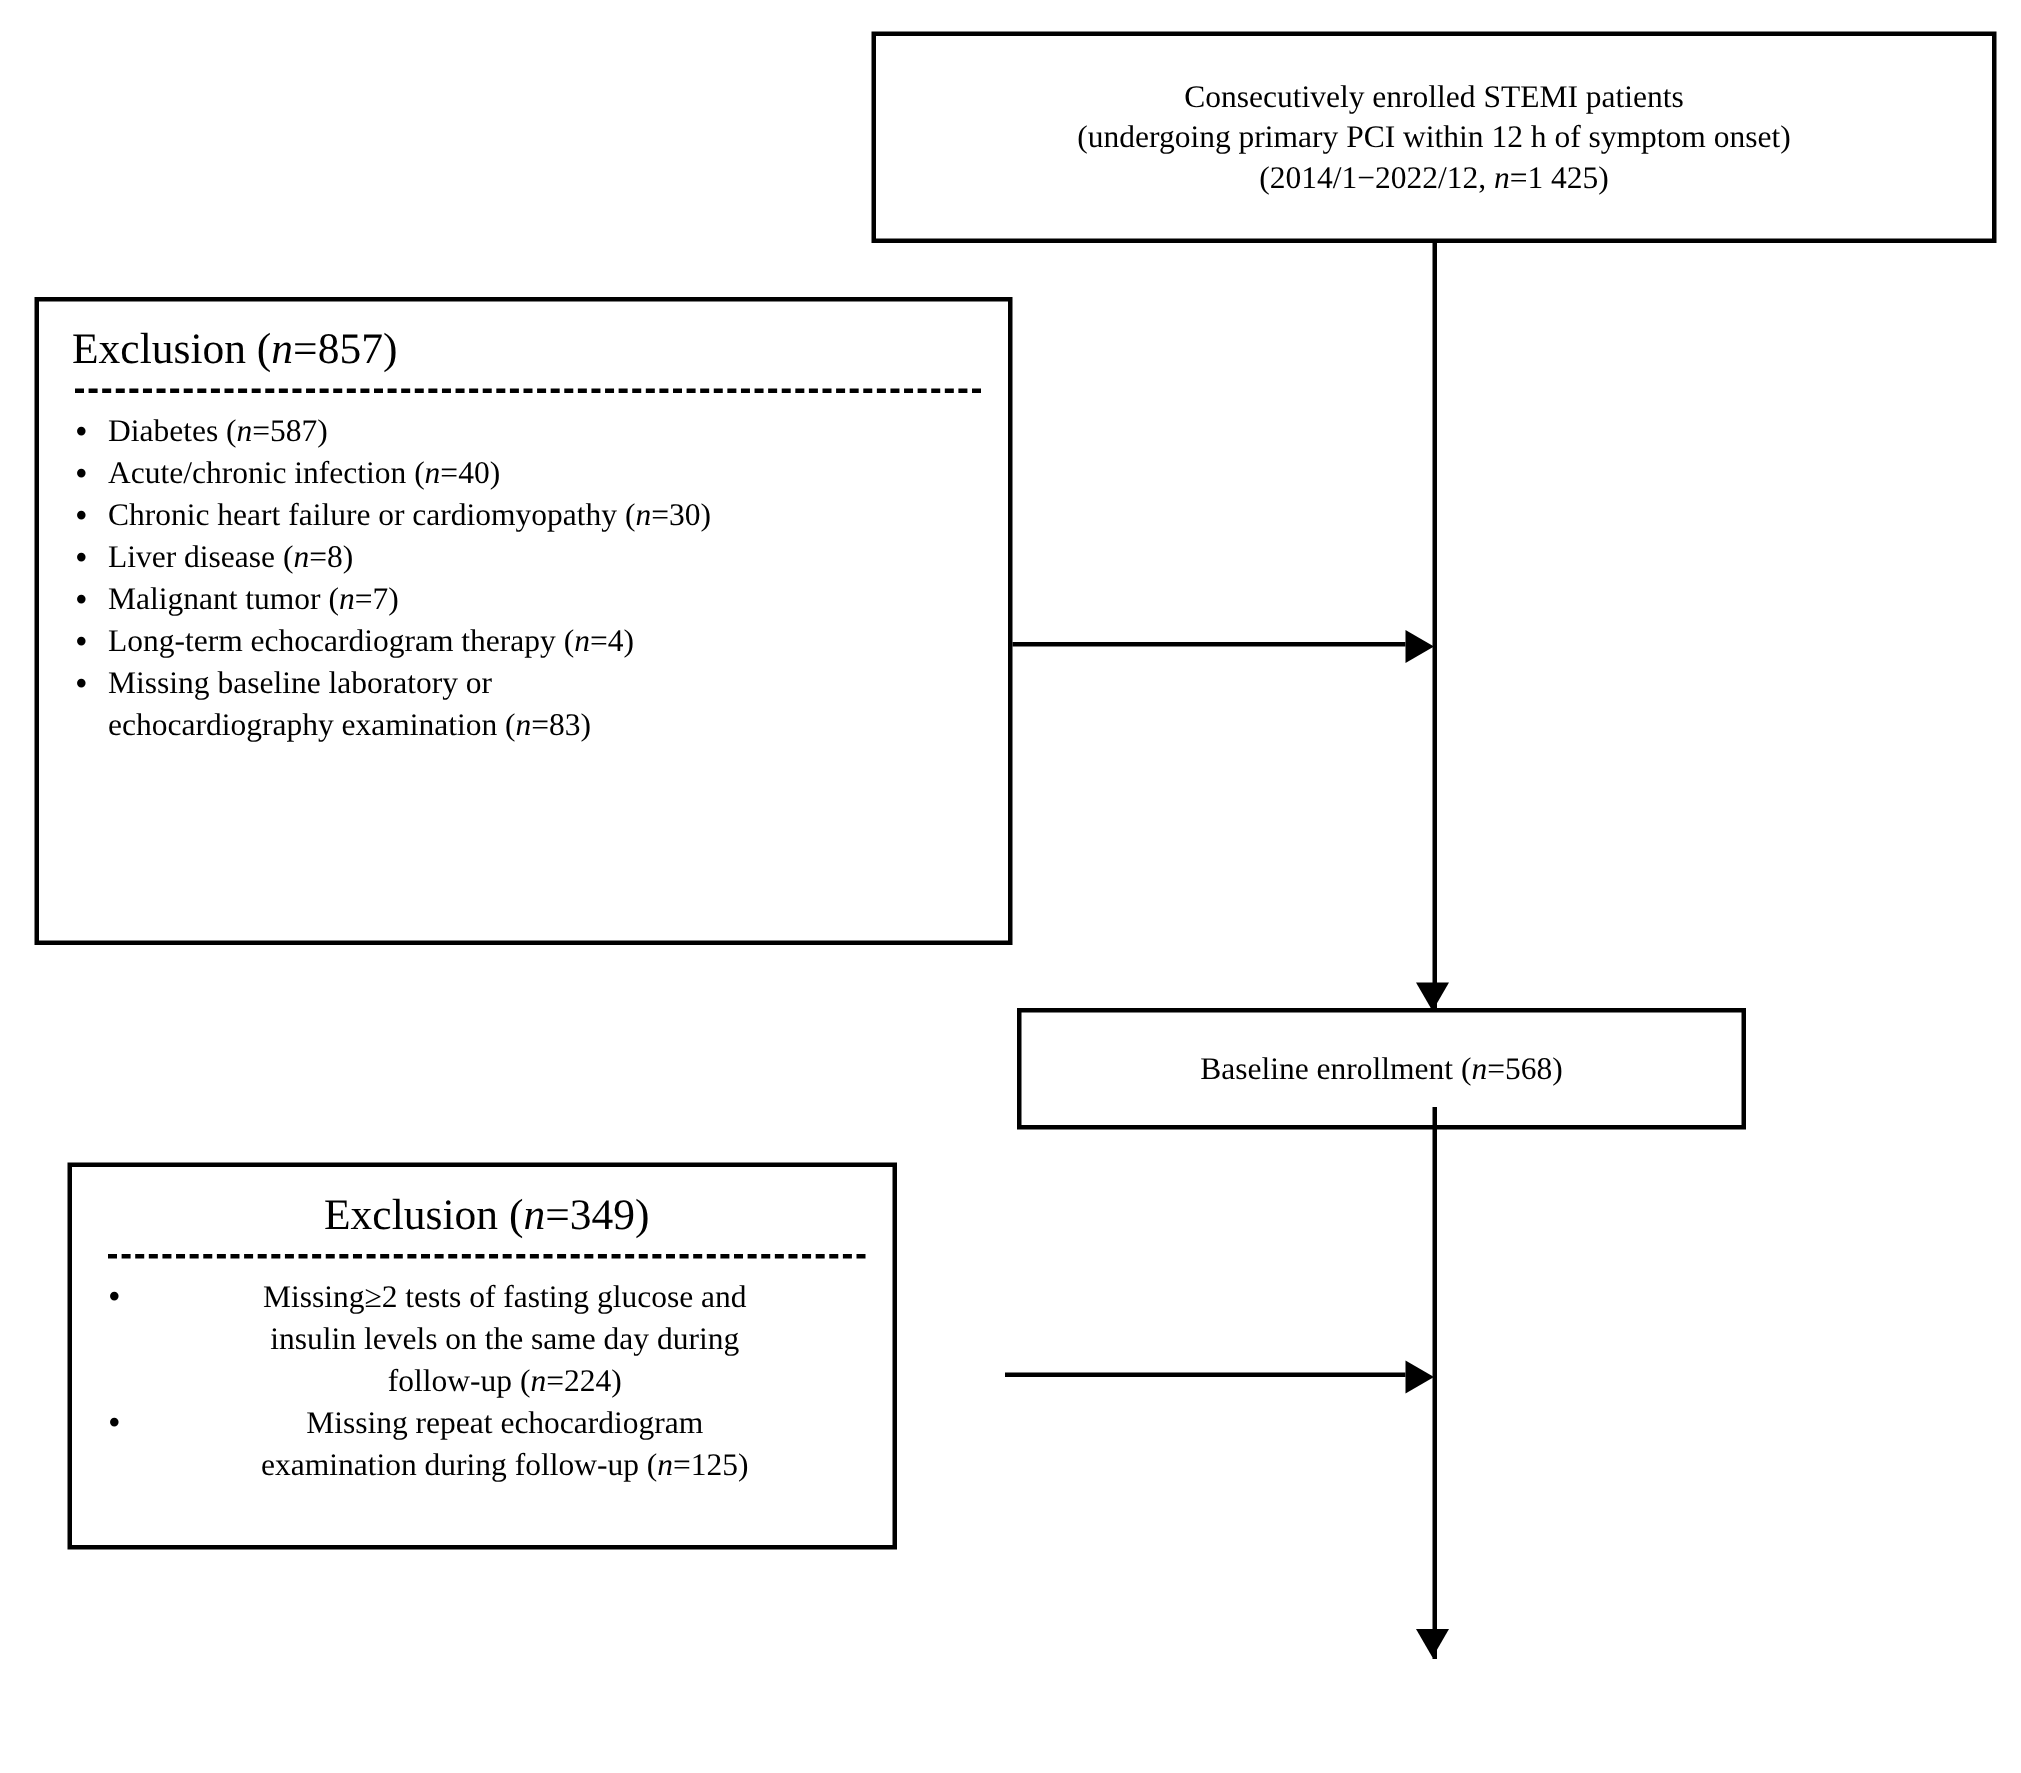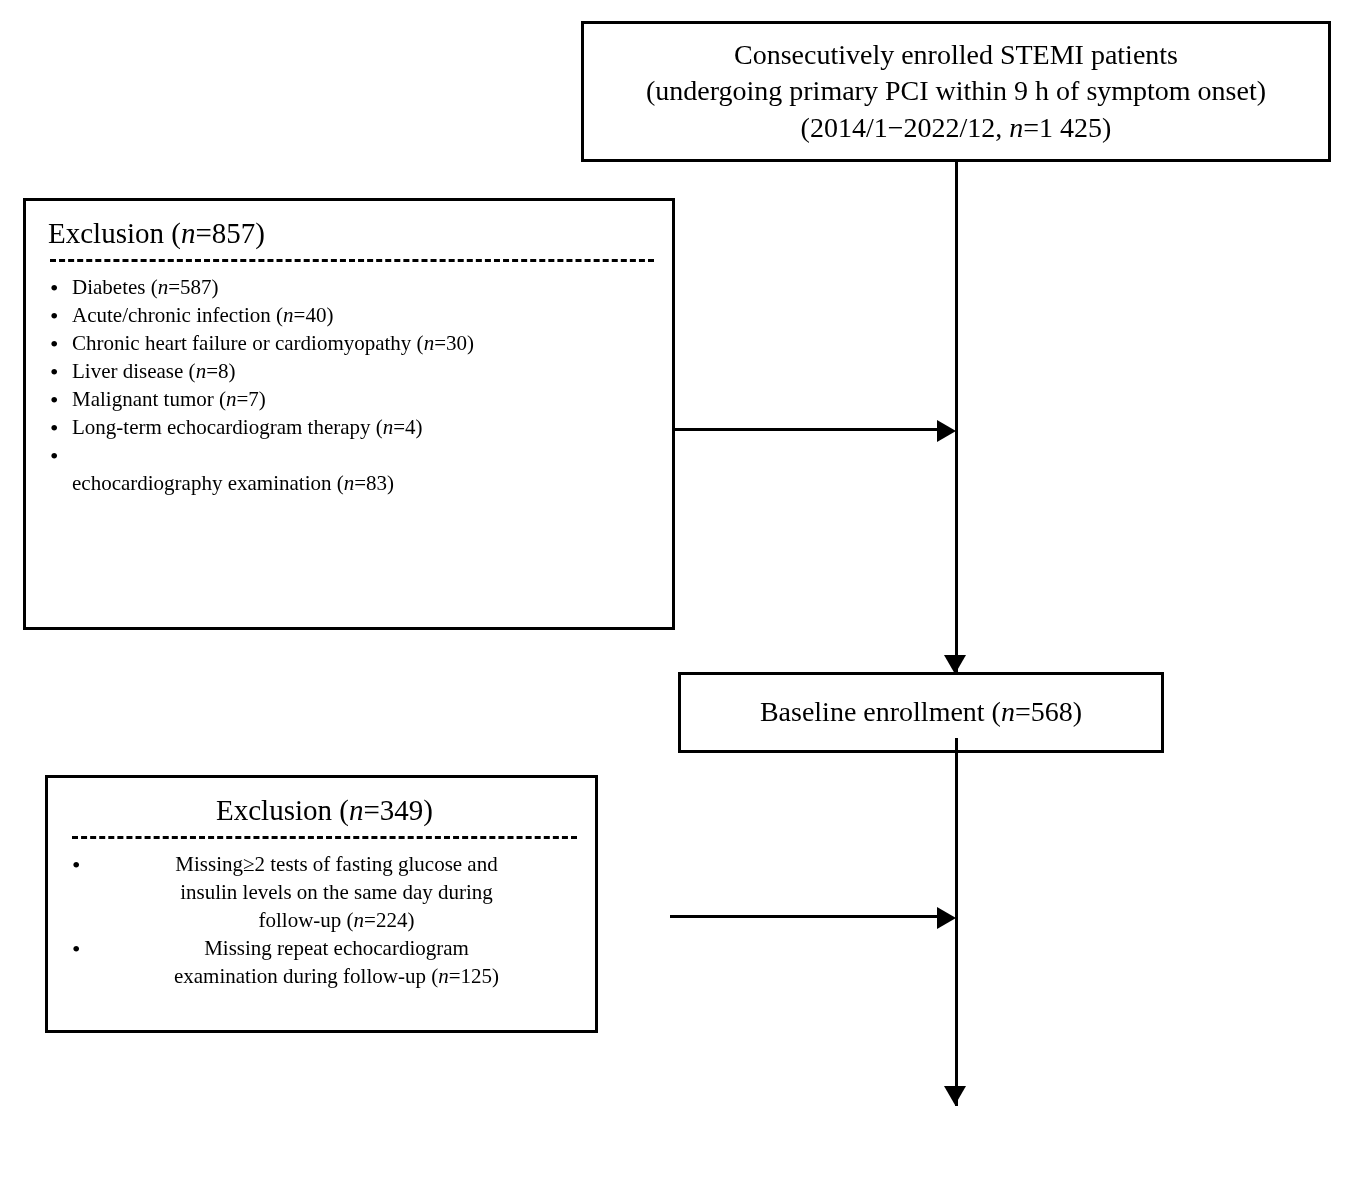--- a/index.html
+++ b/index.html
@@ -27,21 +27,21 @@
 
   .centered {
     display: flex;
     align-items: center;
     justify-content: center;
     text-align: center;
   }
 
   .line {
     line-height: 1.30;
-    font-size: 28px;
+    font-size: 21px;
     white-space: nowrap;
   }
 
   em.n {
     font-style: italic;
   }
 
   
   #top-box {
     left: 581px;
@@ -152,37 +152,37 @@
   #arrow-excl-2  { left: 937px; top: 907px; }
 </style>
 </head>
 <body>
 
 <div id="page">
 
   <div class="fbox centered" id="top-box">
     <div>
       <div class="line">Consecutively enrolled STEMI patients</div>
-      <div class="line">(undergoing primary PCI within 9 h of symptom onset)</div>
+      <div class="line">(undergoing primary PCI within 12 h of symptom onset)</div>
       <div class="line"><span>(2014/1−2022/12, </span><em class="n">n</em><span>=1 425)</span></div>
     </div>
   </div>
 
   <div class="fbox" id="exclusion-box-1">
     <div class="excl-inner">
       <div class="excl-title"><span>Exclusion (</span><em class="n">n</em><span>=857)</span></div>
       <div class="excl-divider"></div>
       <ul class="excl-list">
         <li><span>Diabetes (</span><em class="n">n</em><span>=587)</span></li>
         <li><span>Acute/chronic infection (</span><em class="n">n</em><span>=40)</span></li>
         <li><span>Chronic heart failure or cardiomyopathy (</span><em class="n">n</em><span>=30)</span></li>
         <li><span>Liver disease (</span><em class="n">n</em><span>=8)</span></li>
         <li><span>Malignant tumor (</span><em class="n">n</em><span>=7)</span></li>
         <li><span>Long-term echocardiogram therapy (</span><em class="n">n</em><span>=4)</span></li>
-        <li><br><span>echocardiography examination (</span><em class="n">n</em><span>=83)</span></li>
+        <li><span>Missing  baseline laboratory or</span><br><span>echocardiography examination (</span><em class="n">n</em><span>=83)</span></li>
       </ul>
     </div>
   </div>
 
   <div class="fbox centered" id="baseline-box">
     <div class="line"><span>Baseline enrollment (</span><em class="n">n</em><span>=568)</span></div>
   </div>
 
   <div class="fbox" id="exclusion-box-2">
     <div class="excl-inner">

